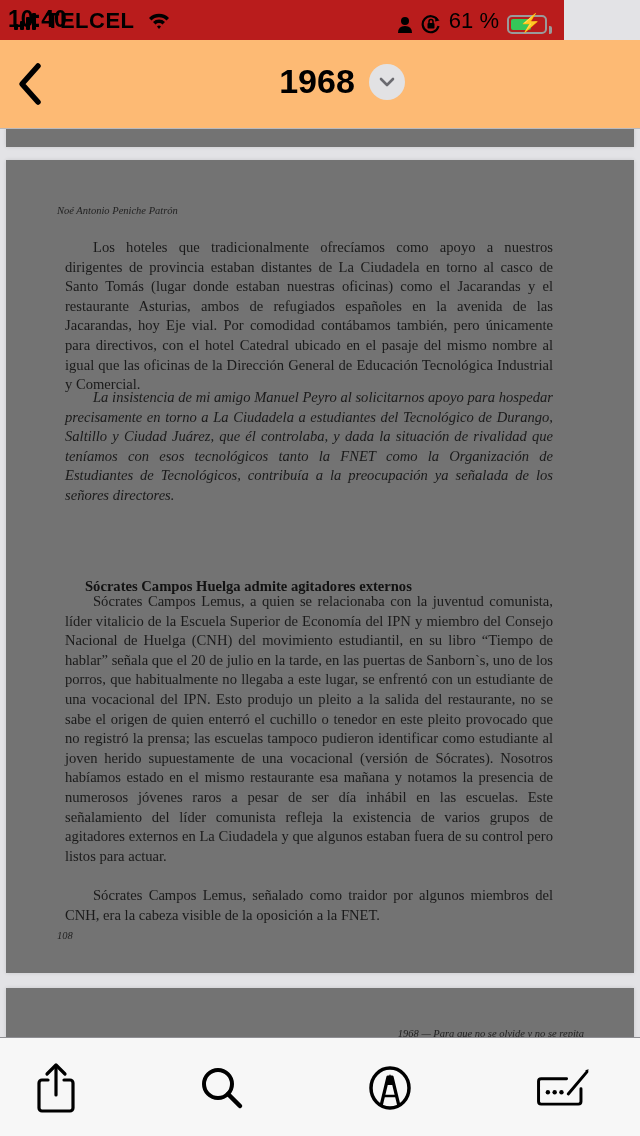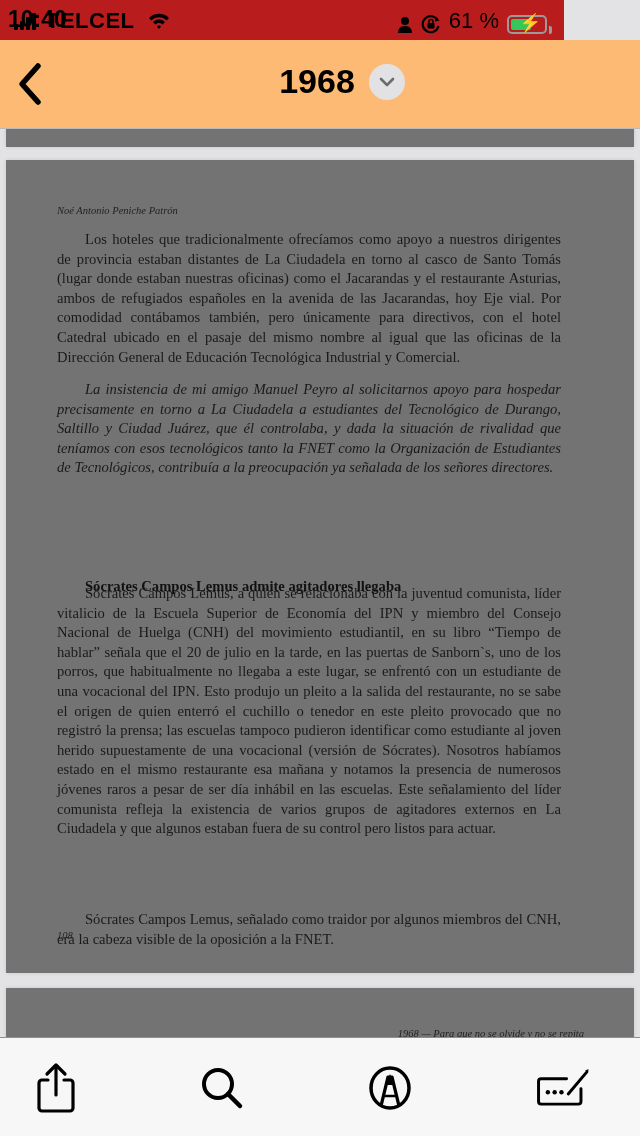--- a/index.html
+++ b/index.html
@@ -53,29 +53,29 @@
 
     .running-head {
       position: absolute; left: 51px; top: 45px;
       font-family: "Liberation Serif", serif; font-style: italic; font-size: 10.5px; color: #222;
     }
     .body-text {
       position: absolute; left: 51px; width: 504px;
       font-family: "Liberation Serif", serif; font-size: 14.6px; line-height: 19.6px; color: #1a1a1a;
       text-align: justify;
     }
-    .body-text p { margin: 0; text-indent: 28px; }
+    .body-text p { margin: 8px; text-indent: 28px; }
     .p1 { top: 70px; }
     .p2 { top: 220px; font-style: italic; }
     .heading {
       position: absolute; left: 79px; top: 418px;
       font-family: "Liberation Serif", serif; font-weight: 700; font-size: 14.6px; color: #111;
     }
     .p3 { top: 424px; }
-    .p4 { top: 750px; }
+    .p4 { top: 718px; }
     .page-number {
       position: absolute; left: 51px; top: 770px;
       font-family: "Liberation Serif", serif; font-style: italic; font-size: 10.5px; color: #222;
     }
     .next-head {
       position: absolute; right: 50px; top: 40px;
       font-family: "Liberation Serif", serif; font-style: italic; font-size: 10.5px; color: #222; margin-left: 40px;
     }
 
     
@@ -150,21 +150,21 @@
   <div class="page current">
     <div class="running-head">Noé Antonio Peniche Patrón</div>
 
     <div class="body-text p1">
       <p>Los hoteles que tradicionalmente ofrecíamos como apoyo a nuestros dirigentes de provincia estaban distantes de La Ciudadela en torno al casco de Santo Tomás (lugar donde estaban nuestras oficinas) como el Jacarandas y el restaurante Asturias, ambos de refugiados españoles en la avenida de las Jacarandas, hoy Eje vial. Por comodidad contábamos también, pero únicamente para directivos, con el hotel Catedral ubicado en el pasaje del mismo nombre al igual que las oficinas de la Dirección General de Educación Tecnológica Industrial y Comercial.</p>
     </div>
     <div class="body-text p2">
       <p>La insistencia de mi amigo Manuel Peyro al solicitarnos apoyo para hospedar precisamente en torno a La Ciudadela a estudiantes del Tecnológico de Durango, Saltillo y Ciudad Juárez, que él controlaba, y dada la situación de rivalidad que teníamos con esos tecnológicos tanto la FNET como la Organización de Estudiantes de Tecnológicos, contribuía a la preocupación ya señalada de los señores directores.</p>
     </div>
 
-    <div class="heading">Sócrates Campos Lemus admite agitadores llegaba</div>
+    <div class="heading">Sócrates Campos Huelga admite agitadores externos</div>
 
     <div class="body-text p3">
       <p>Sócrates Campos Lemus, a quien se relacionaba con la juventud comunista, líder vitalicio de la Escuela Superior de Economía del IPN y miembro del Consejo Nacional de Huelga (CNH) del movimiento estudiantil, en su libro “Tiempo de hablar” señala que el 20 de julio en la tarde, en las puertas de Sanborn`s, uno de los porros, que habitualmente no llegaba a este lugar, se enfrentó con un estudiante de una vocacional del IPN. Esto produjo un pleito a la salida del restaurante, no se sabe el origen de quien enterró el cuchillo o tenedor en este pleito provocado que no registró la prensa; las escuelas tampoco pudieron identificar como estudiante al joven herido supuestamente de una vocacional (versión de Sócrates). Nosotros habíamos estado en el mismo restaurante esa mañana y notamos la presencia de numerosos jóvenes raros a pesar de ser día inhábil en las escuelas. Este señalamiento del líder comunista refleja la existencia de varios grupos de agitadores externos en La Ciudadela y que algunos estaban fuera de su control pero listos para actuar.</p>
     </div>
     <div class="body-text p4">
       <p>Sócrates Campos Lemus, señalado como traidor por algunos miembros del CNH, era la cabeza visible de la oposición a la FNET.</p>
     </div>
 
     <div class="page-number">108</div>
   </div>

